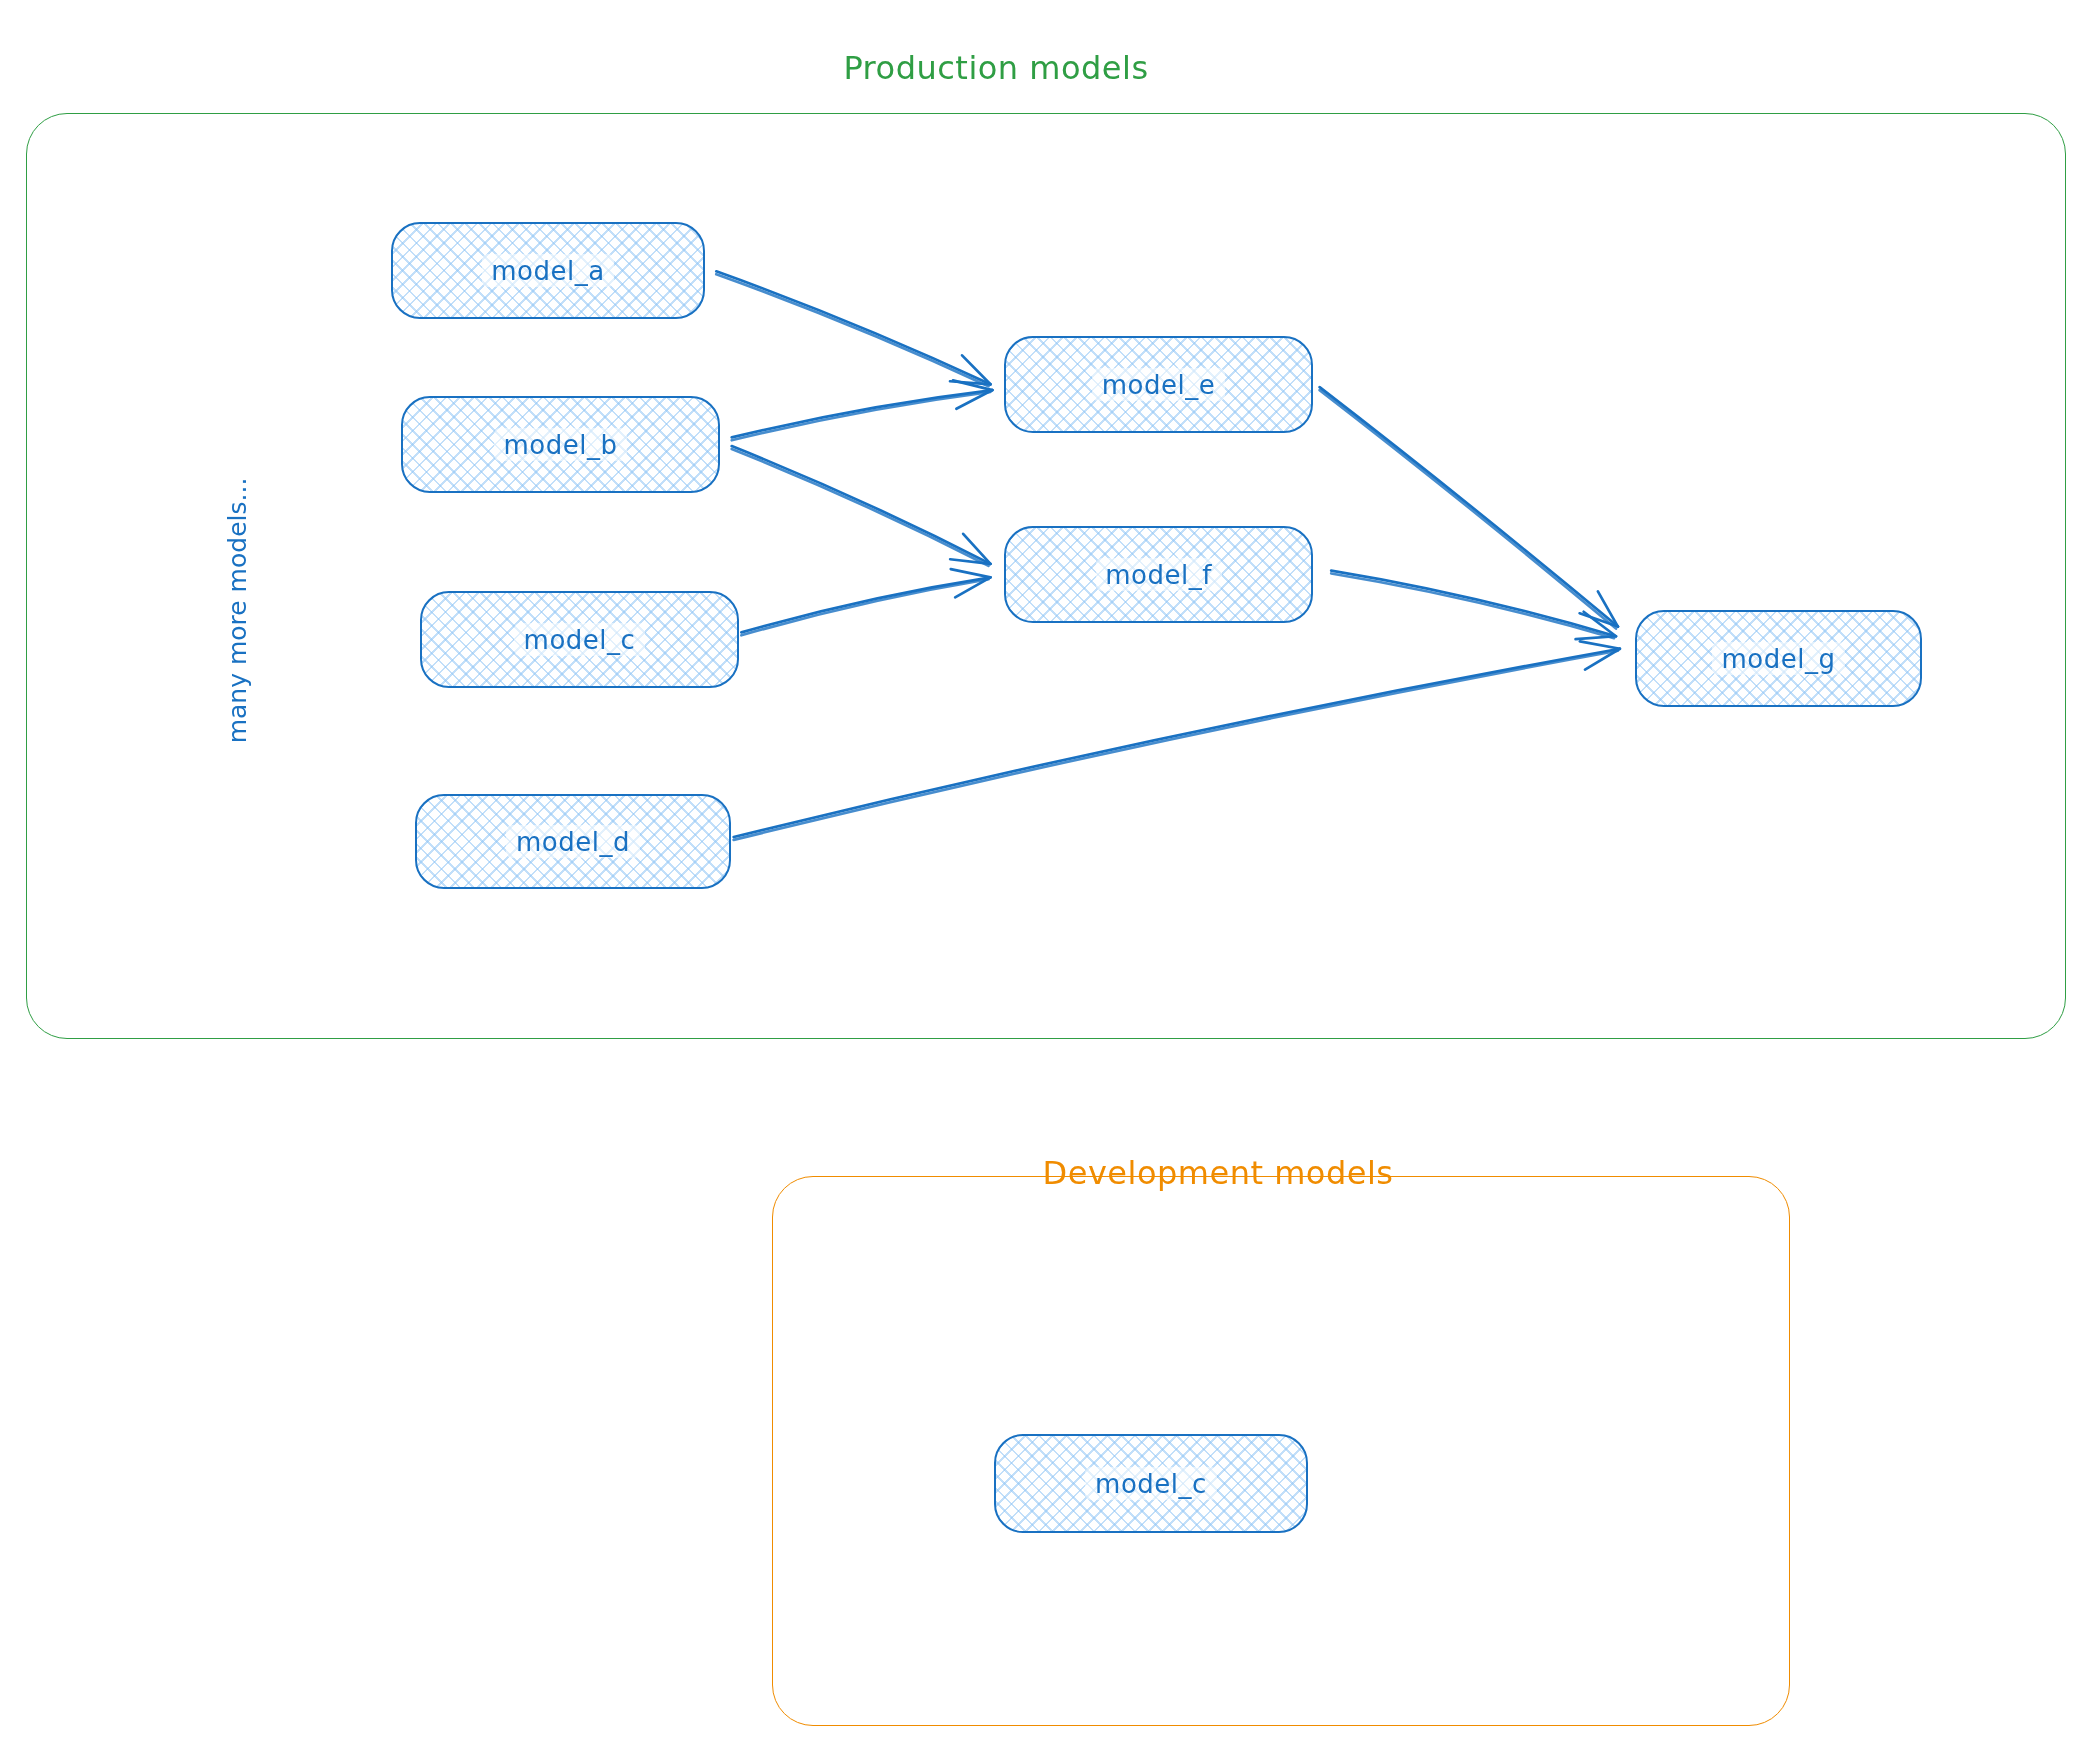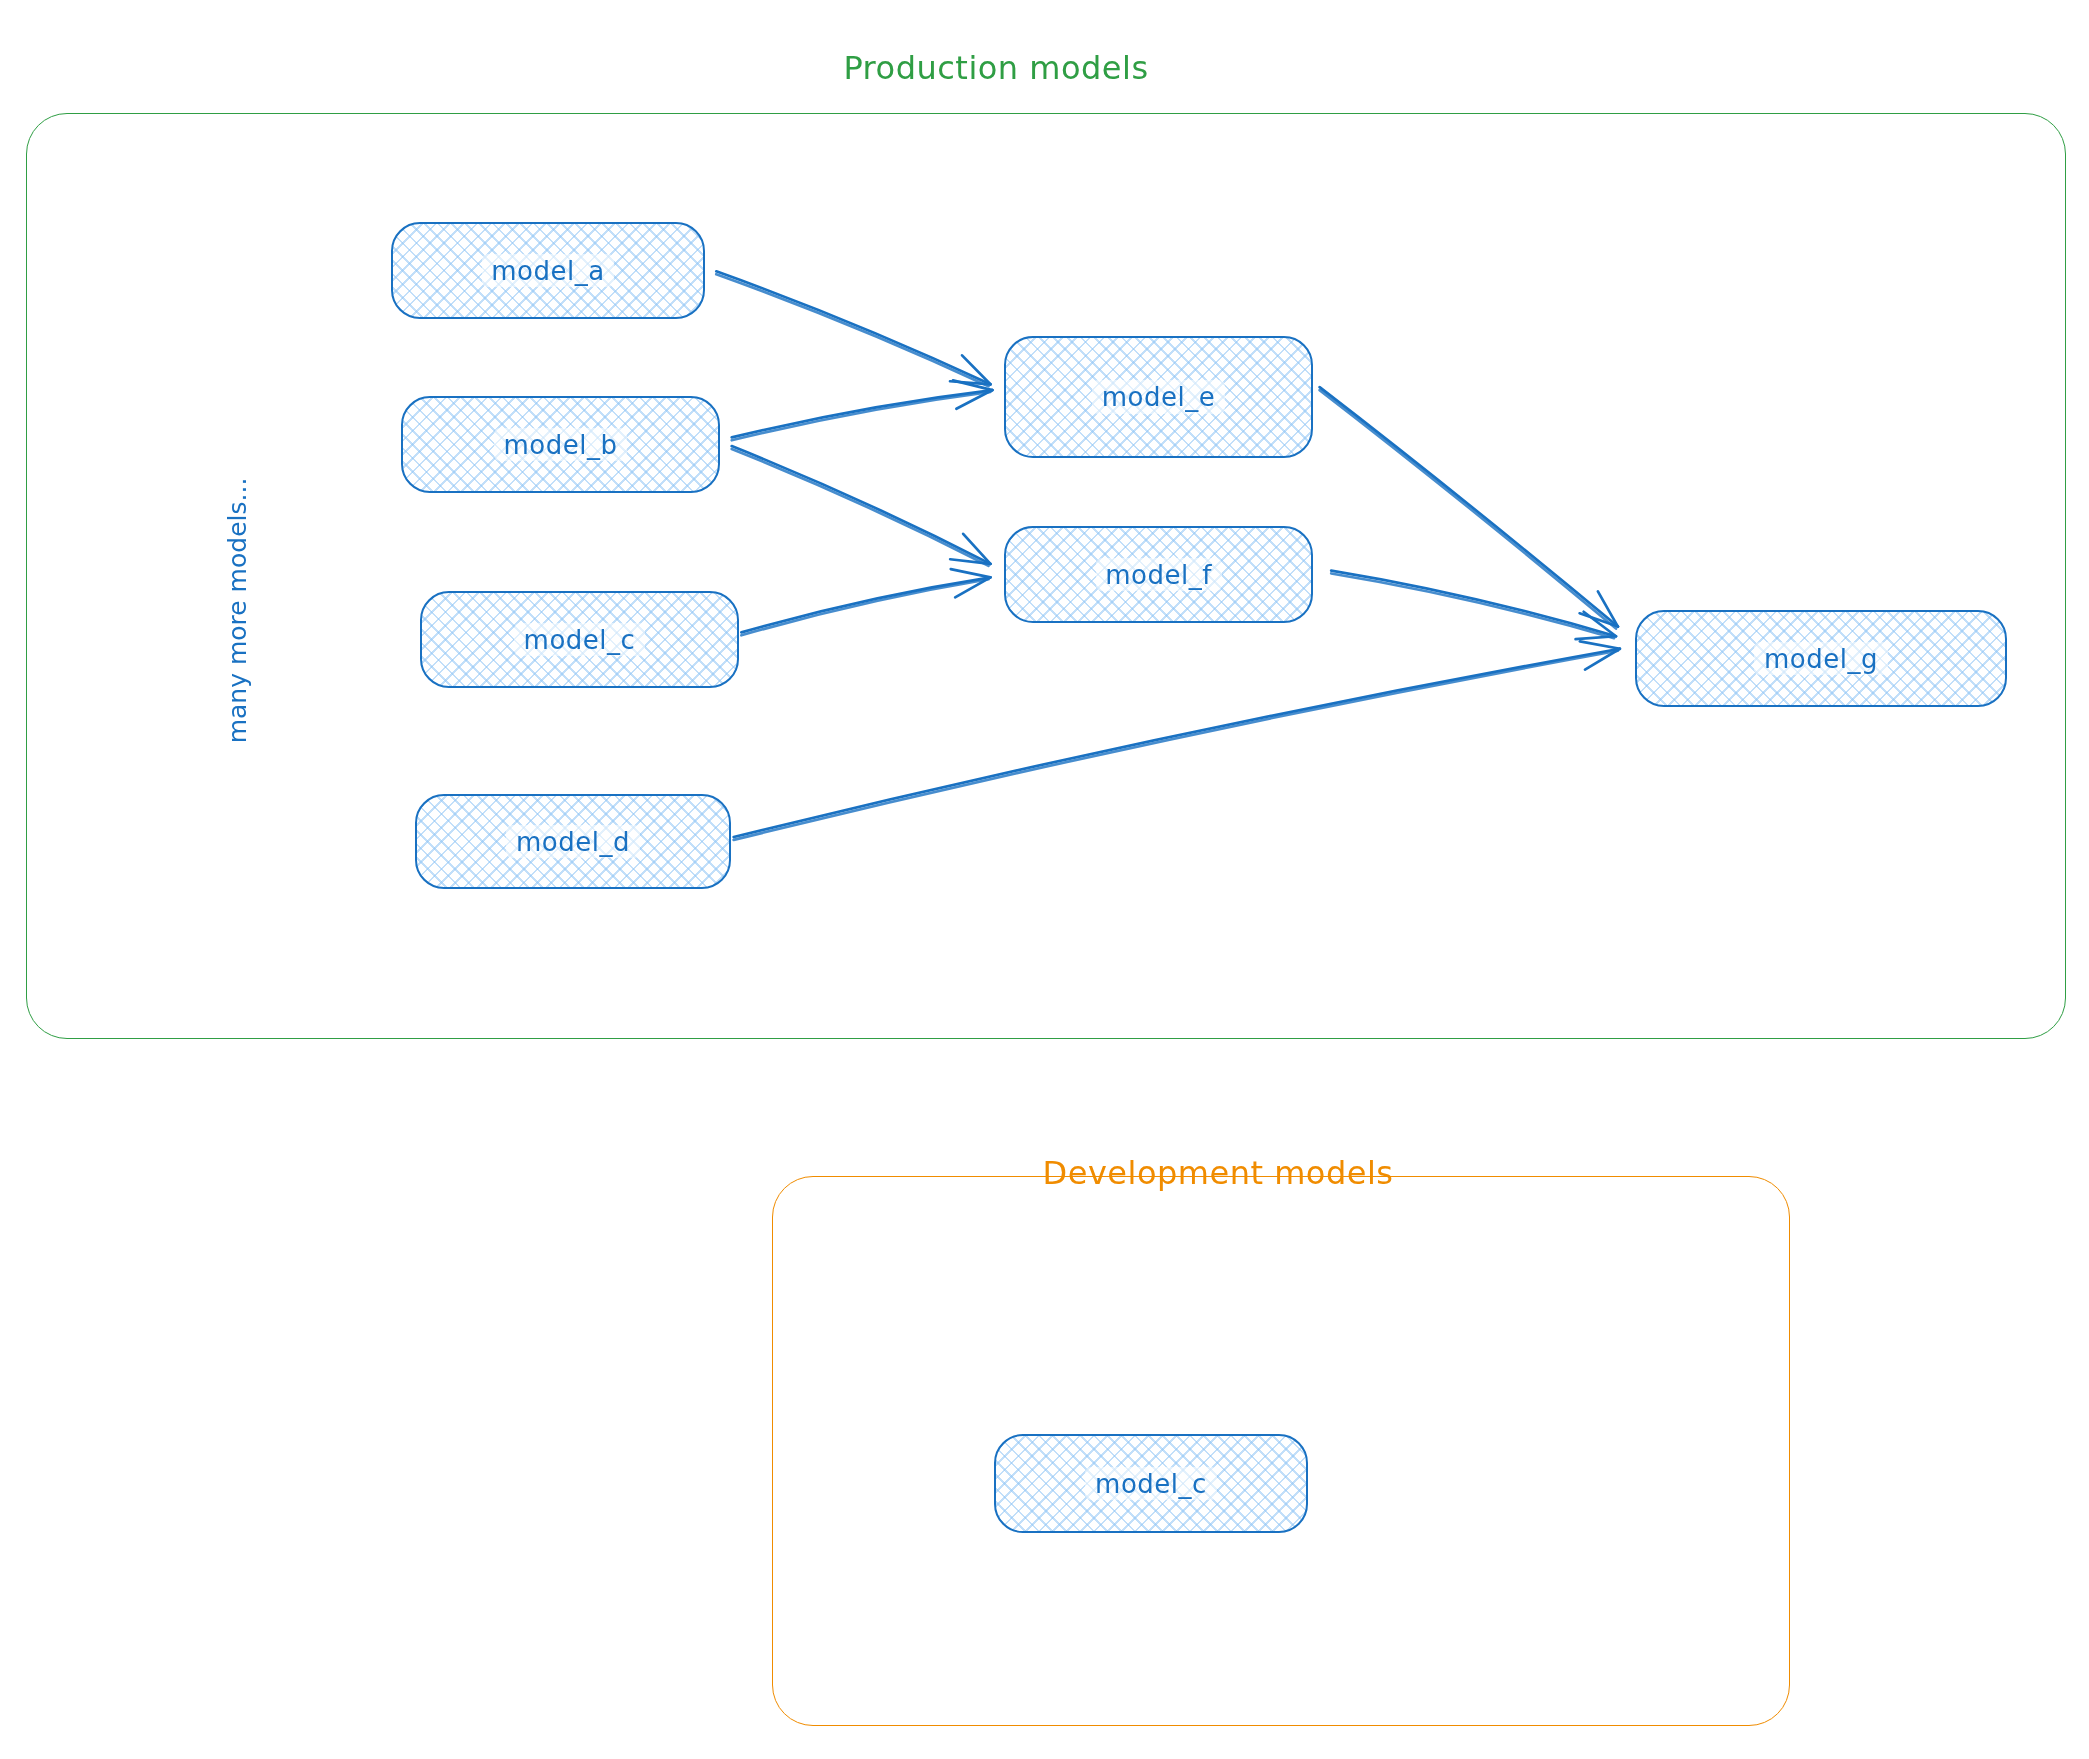--- a/index.html
+++ b/index.html
@@ -67,23 +67,23 @@
     font-size:26px;
     letter-spacing:0.5px;
     background:rgba(255,255,255,0.55);
     padding:1.9px 9.7px;
     border-radius:5.8px;
   }
   .n-a{left:391px;top:222px;width:314px;height:97px;}
   .n-b{left:401px;top:396px;width:319px;height:97px;}
   .n-c{left:420px;top:591px;width:319px;height:97px;}
   .n-d{left:415px;top:794px;width:316px;height:95px;}
-  .n-e{left:1004px;top:336px;width:309px;height:122px;}
+  .n-e{left:1004px;top:336px;width:309px;height:97px;}
   .n-f{left:1004px;top:526px;width:309px;height:97px;align-items:center;}
-  .n-g{left:1635px;top:610px;width:372px;height:97px;}
+  .n-g{left:1635px;top:610px;width:287px;height:97px;}
   .n-cdev{left:994px;top:1434px;width:314px;height:99px;}
   #arrows{
     position:absolute;left:0;top:0;width:2089px;height:1759px;
     pointer-events:none;
   }
   #arrows path{
     fill:none;
     stroke:var(--blue);
     stroke-width:2.8;
     stroke-linecap:round;

